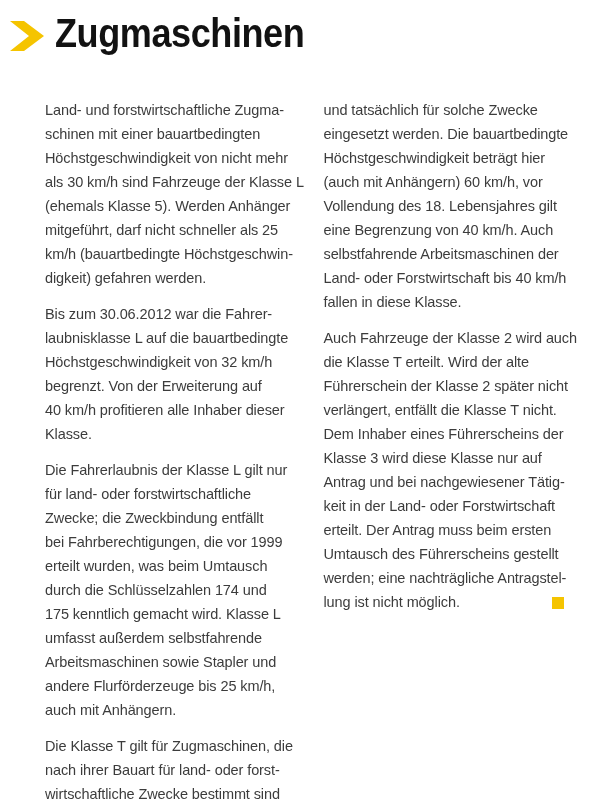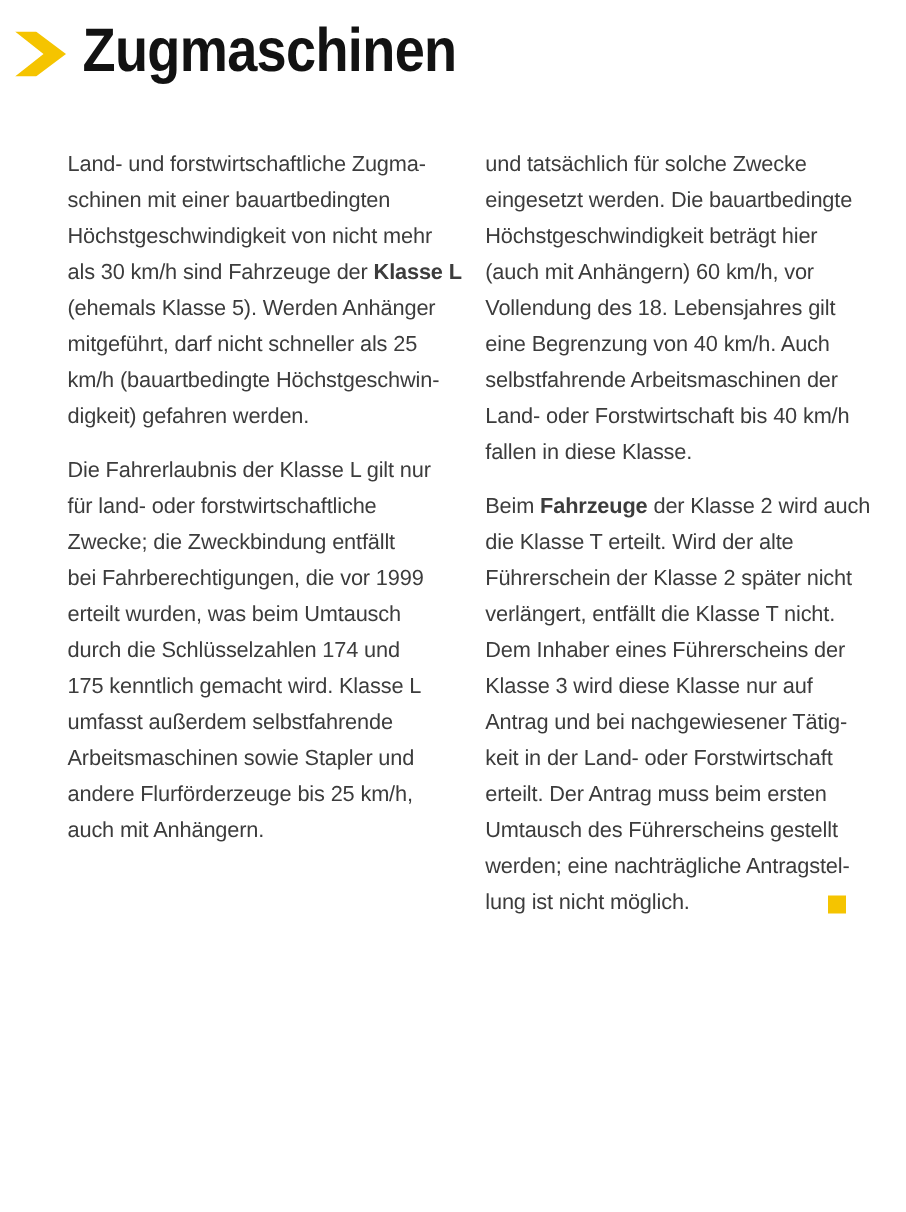--- a/index.html
+++ b/index.html
@@ -55,21 +55,21 @@
     min-width: 0;
   }
   .col p {
     margin: 0 0 12px 0;
     font-size: 14.5px;
     line-height: 24px;
     letter-spacing: -0.1px;
     color: var(--body);
     white-space: pre;
   }
-  .col p span.b { font-weight: bold; }
+  .col p span.b { font-weight: normal; }
   .col p.has-marker { position: relative; }
   .end-square {
     position: absolute;
     right: 22px;
     bottom: 5px;
     width: 12px;
     height: 12px;
     background: var(--accent);
   }
 </style>
@@ -86,43 +86,52 @@
 <main class="article">
   <section class="col">
       <p><span>Land- und forstwirtschaftliche Zugma-
 schinen mit einer bauartbedingten
 Höchstgeschwindigkeit von nicht mehr
 als 30 km/h sind Fahrzeuge der </span><span class="b">Klasse L</span><span>
 (ehemals Klasse 5). Werden Anhänger
 mitgeführt, darf nicht schneller als 25
 km/h (bauartbedingte Höchstgeschwin-
 digkeit) gefahren werden.</span></p>
+      <p><span>Bis zum 30.06.2012 war die Fahrer-
+laubnisklasse L auf die bauartbedingte
+Höchstgeschwindigkeit von 32 km/h
+begrenzt. Von der Erweiterung auf
+40 km/h profitieren </span><span class="b">alle Inhaber</span><span> dieser
+Klasse.</span></p>
       <p><span>Die Fahrerlaubnis der Klasse L gilt nur
 für land- oder forstwirtschaftliche
 Zwecke; die Zweckbindung entfällt
 bei Fahrberechtigungen, die vor 1999
 erteilt wurden, was beim Umtausch
 durch die Schlüsselzahlen 174 und
 175 kenntlich gemacht wird. Klasse L
 umfasst außerdem selbstfahrende
 Arbeitsmaschinen sowie Stapler und
 andere Flurförderzeuge bis 25 km/h,
 auch mit Anhängern.</span></p>
+      <p><span>Die </span><span class="b">Klasse T</span><span> gilt für Zugmaschinen, die
+nach ihrer Bauart für land- oder forst-
+wirtschaftliche Zwecke bestimmt sind</span></p>
     </section>
   <section class="col">
       <p><span>und tatsächlich für solche Zwecke
 eingesetzt werden. Die bauartbedingte
 Höchstgeschwindigkeit beträgt hier
 (auch mit Anhängern) 60 km/h, vor
 Vollendung des 18. Lebensjahres gilt
 eine Begrenzung von 40 km/h. Auch
 selbstfahrende Arbeitsmaschinen der
 Land- oder Forstwirtschaft bis 40 km/h
 fallen in diese Klasse.</span></p>
-      <p class="has-marker"><span>Beim </span><span class="b">Fahrzeuge</span><span> der Klasse 2 wird auch
+      <p class="has-marker"><span>Auch </span><span class="b">Fahrzeuge</span><span> der Klasse 2 wird auch
 die Klasse T erteilt. Wird der alte
 Führerschein der Klasse 2 später nicht
 verlängert, entfällt die Klasse T nicht.
 Dem Inhaber eines Führerscheins der
 Klasse 3 wird diese Klasse nur auf
 Antrag und bei nachgewiesener Tätig-
 keit in der Land- oder Forstwirtschaft
 erteilt. Der Antrag muss beim ersten
 Umtausch des Führerscheins gestellt
 werden; eine nachträgliche Antragstel-

